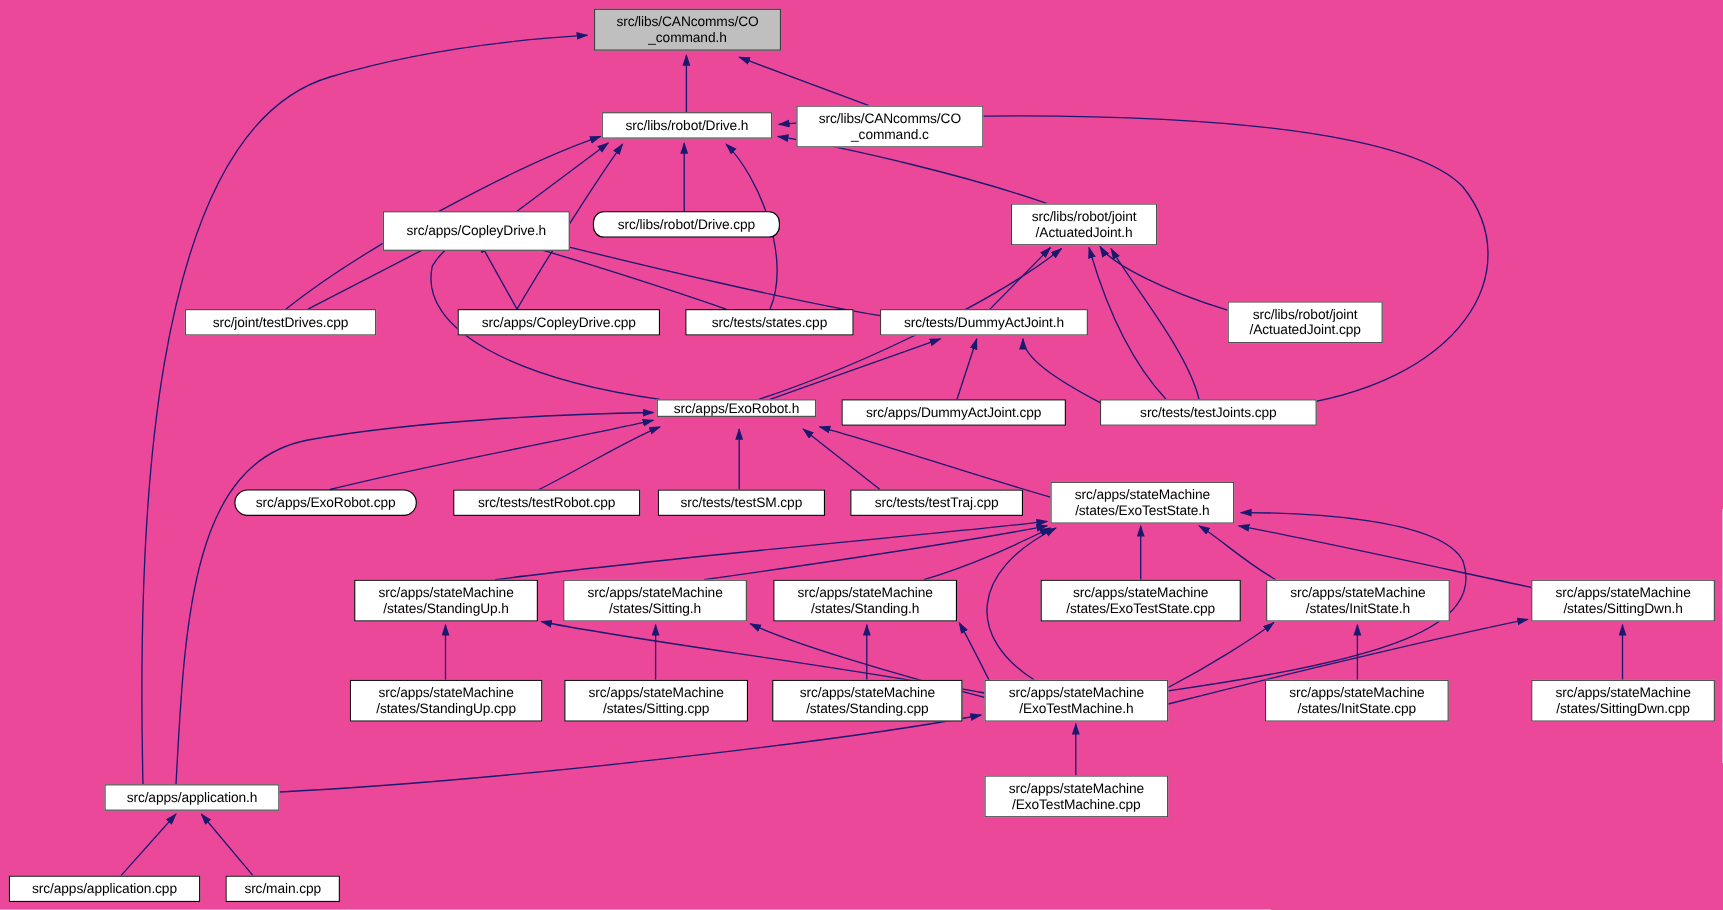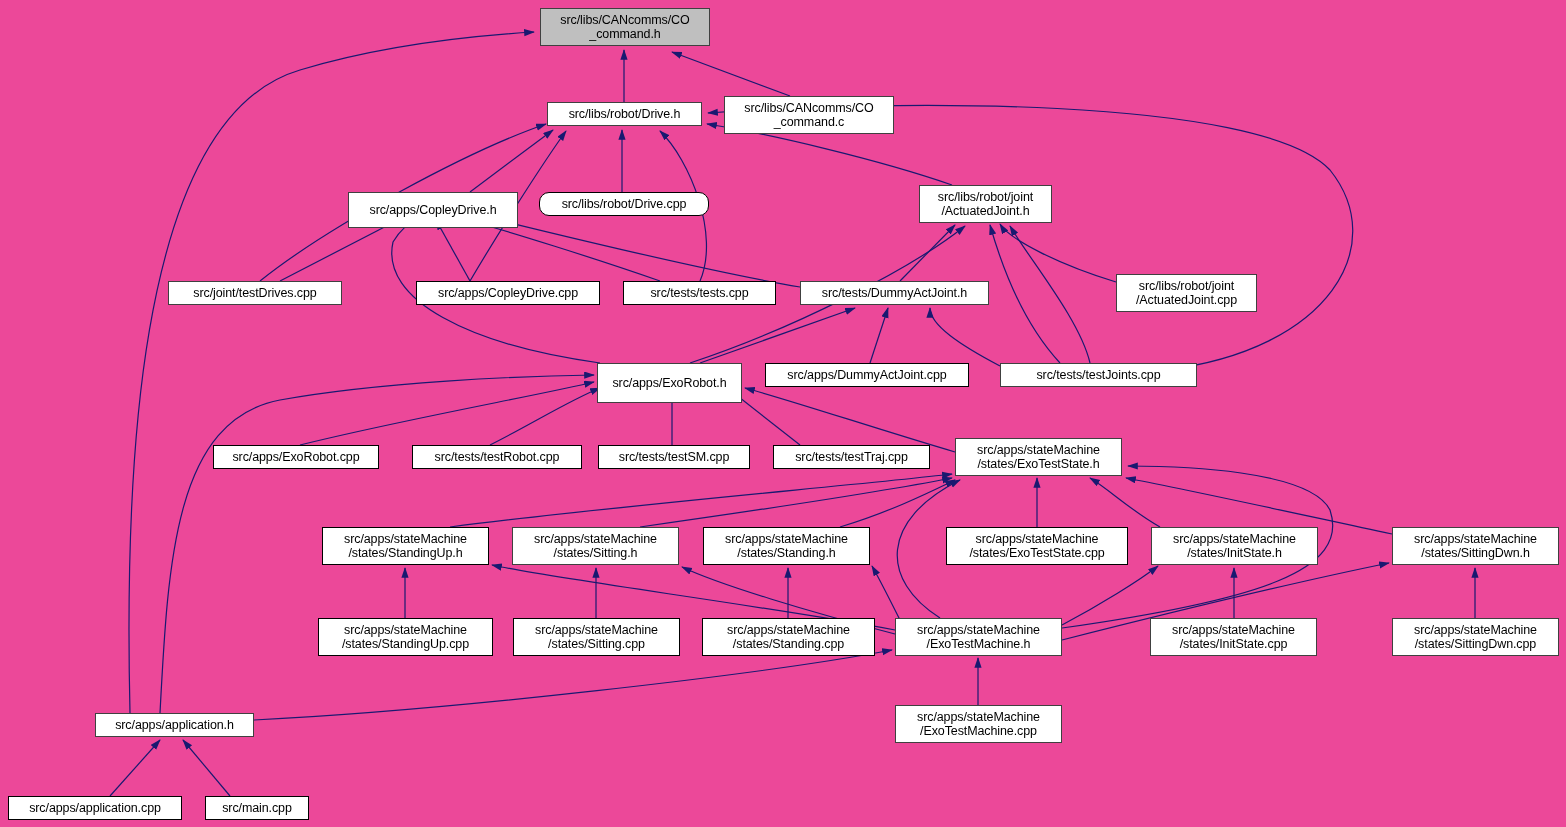--- a/index.html
+++ b/index.html
@@ -82,28 +82,28 @@
 _command.h</span></div>
       <div class="node thick" style="left: 547px; top: 102px; width: 155px; height: 24px;"><span>src/libs/robot/Drive.h</span></div>
       <div class="node thick" style="left: 724px; top: 96px; width: 170px; height: 38px;"><span>src/libs/CANcomms/CO
 _command.c</span></div>
       <div class="node thick" style="left: 348px; top: 192px; width: 170px; height: 36px;"><span>src/apps/CopleyDrive.h</span></div>
       <div class="node" style="left: 539px; top: 192px; width: 170px; height: 24px; border-radius: 10px;"><span>src/libs/robot/Drive.cpp</span></div>
       <div class="node thick" style="left: 919px; top: 185px; width: 133px; height: 38px;"><span>src/libs/robot/joint
 /ActuatedJoint.h</span></div>
       <div class="node thick" style="left: 168px; top: 281px; width: 174px; height: 24px;"><span>src/joint/testDrives.cpp</span></div>
       <div class="node" style="left: 416px; top: 281px; width: 184px; height: 24px;"><span>src/apps/CopleyDrive.cpp</span></div>
-      <div class="node" style="left: 623px; top: 281px; width: 153px; height: 24px;"><span>src/tests/tests.cpp</span></div>
+      <div class="node" style="left: 623px; top: 281px; width: 153px; height: 24px;"><span>src/tests/states.cpp</span></div>
       <div class="node thick" style="left: 800px; top: 281px; width: 189px; height: 24px;"><span>src/tests/DummyActJoint.h</span></div>
       <div class="node thick" style="left: 1116px; top: 274px; width: 141px; height: 38px;"><span>src/libs/robot/joint
 /ActuatedJoint.cpp</span></div>
-      <div class="node thick" style="left: 597px; top: 363px; width: 145px; height: 40px;"><span>src/apps/ExoRobot.h</span></div>
+      <div class="node thick" style="left: 597px; top: 363px; width: 145px; height: 16px;"><span>src/apps/ExoRobot.h</span></div>
       <div class="node" style="left: 765px; top: 363px; width: 204px; height: 24px;"><span>src/apps/DummyActJoint.cpp</span></div>
       <div class="node thick" style="left: 1000px; top: 363px; width: 197px; height: 24px;"><span>src/tests/testJoints.cpp</span></div>
-      <div class="node" style="left: 213px; top: 445px; width: 166px; height: 24px;"><span>src/apps/ExoRobot.cpp</span></div>
+      <div class="node" style="left: 213px; top: 445px; width: 166px; height: 24px; border-radius: 12px;"><span>src/apps/ExoRobot.cpp</span></div>
       <div class="node" style="left: 412px; top: 445px; width: 170px; height: 24px;"><span>src/tests/testRobot.cpp</span></div>
       <div class="node" style="left: 598px; top: 445px; width: 152px; height: 24px;"><span>src/tests/testSM.cpp</span></div>
       <div class="node" style="left: 773px; top: 445px; width: 157px; height: 24px;"><span>src/tests/testTraj.cpp</span></div>
       <div class="node thick" style="left: 955px; top: 438px; width: 167px; height: 38px;"><span>src/apps/stateMachine
 /states/ExoTestState.h</span></div>
       <div class="node" style="left: 322px; top: 527px; width: 167px; height: 38px;"><span>src/apps/stateMachine
 /states/StandingUp.h</span></div>
       <div class="node thick" style="left: 512px; top: 527px; width: 167px; height: 38px;"><span>src/apps/stateMachine
 /states/Sitting.h</span></div>
       <div class="node" style="left: 703px; top: 527px; width: 167px; height: 38px;"><span>src/apps/stateMachine

